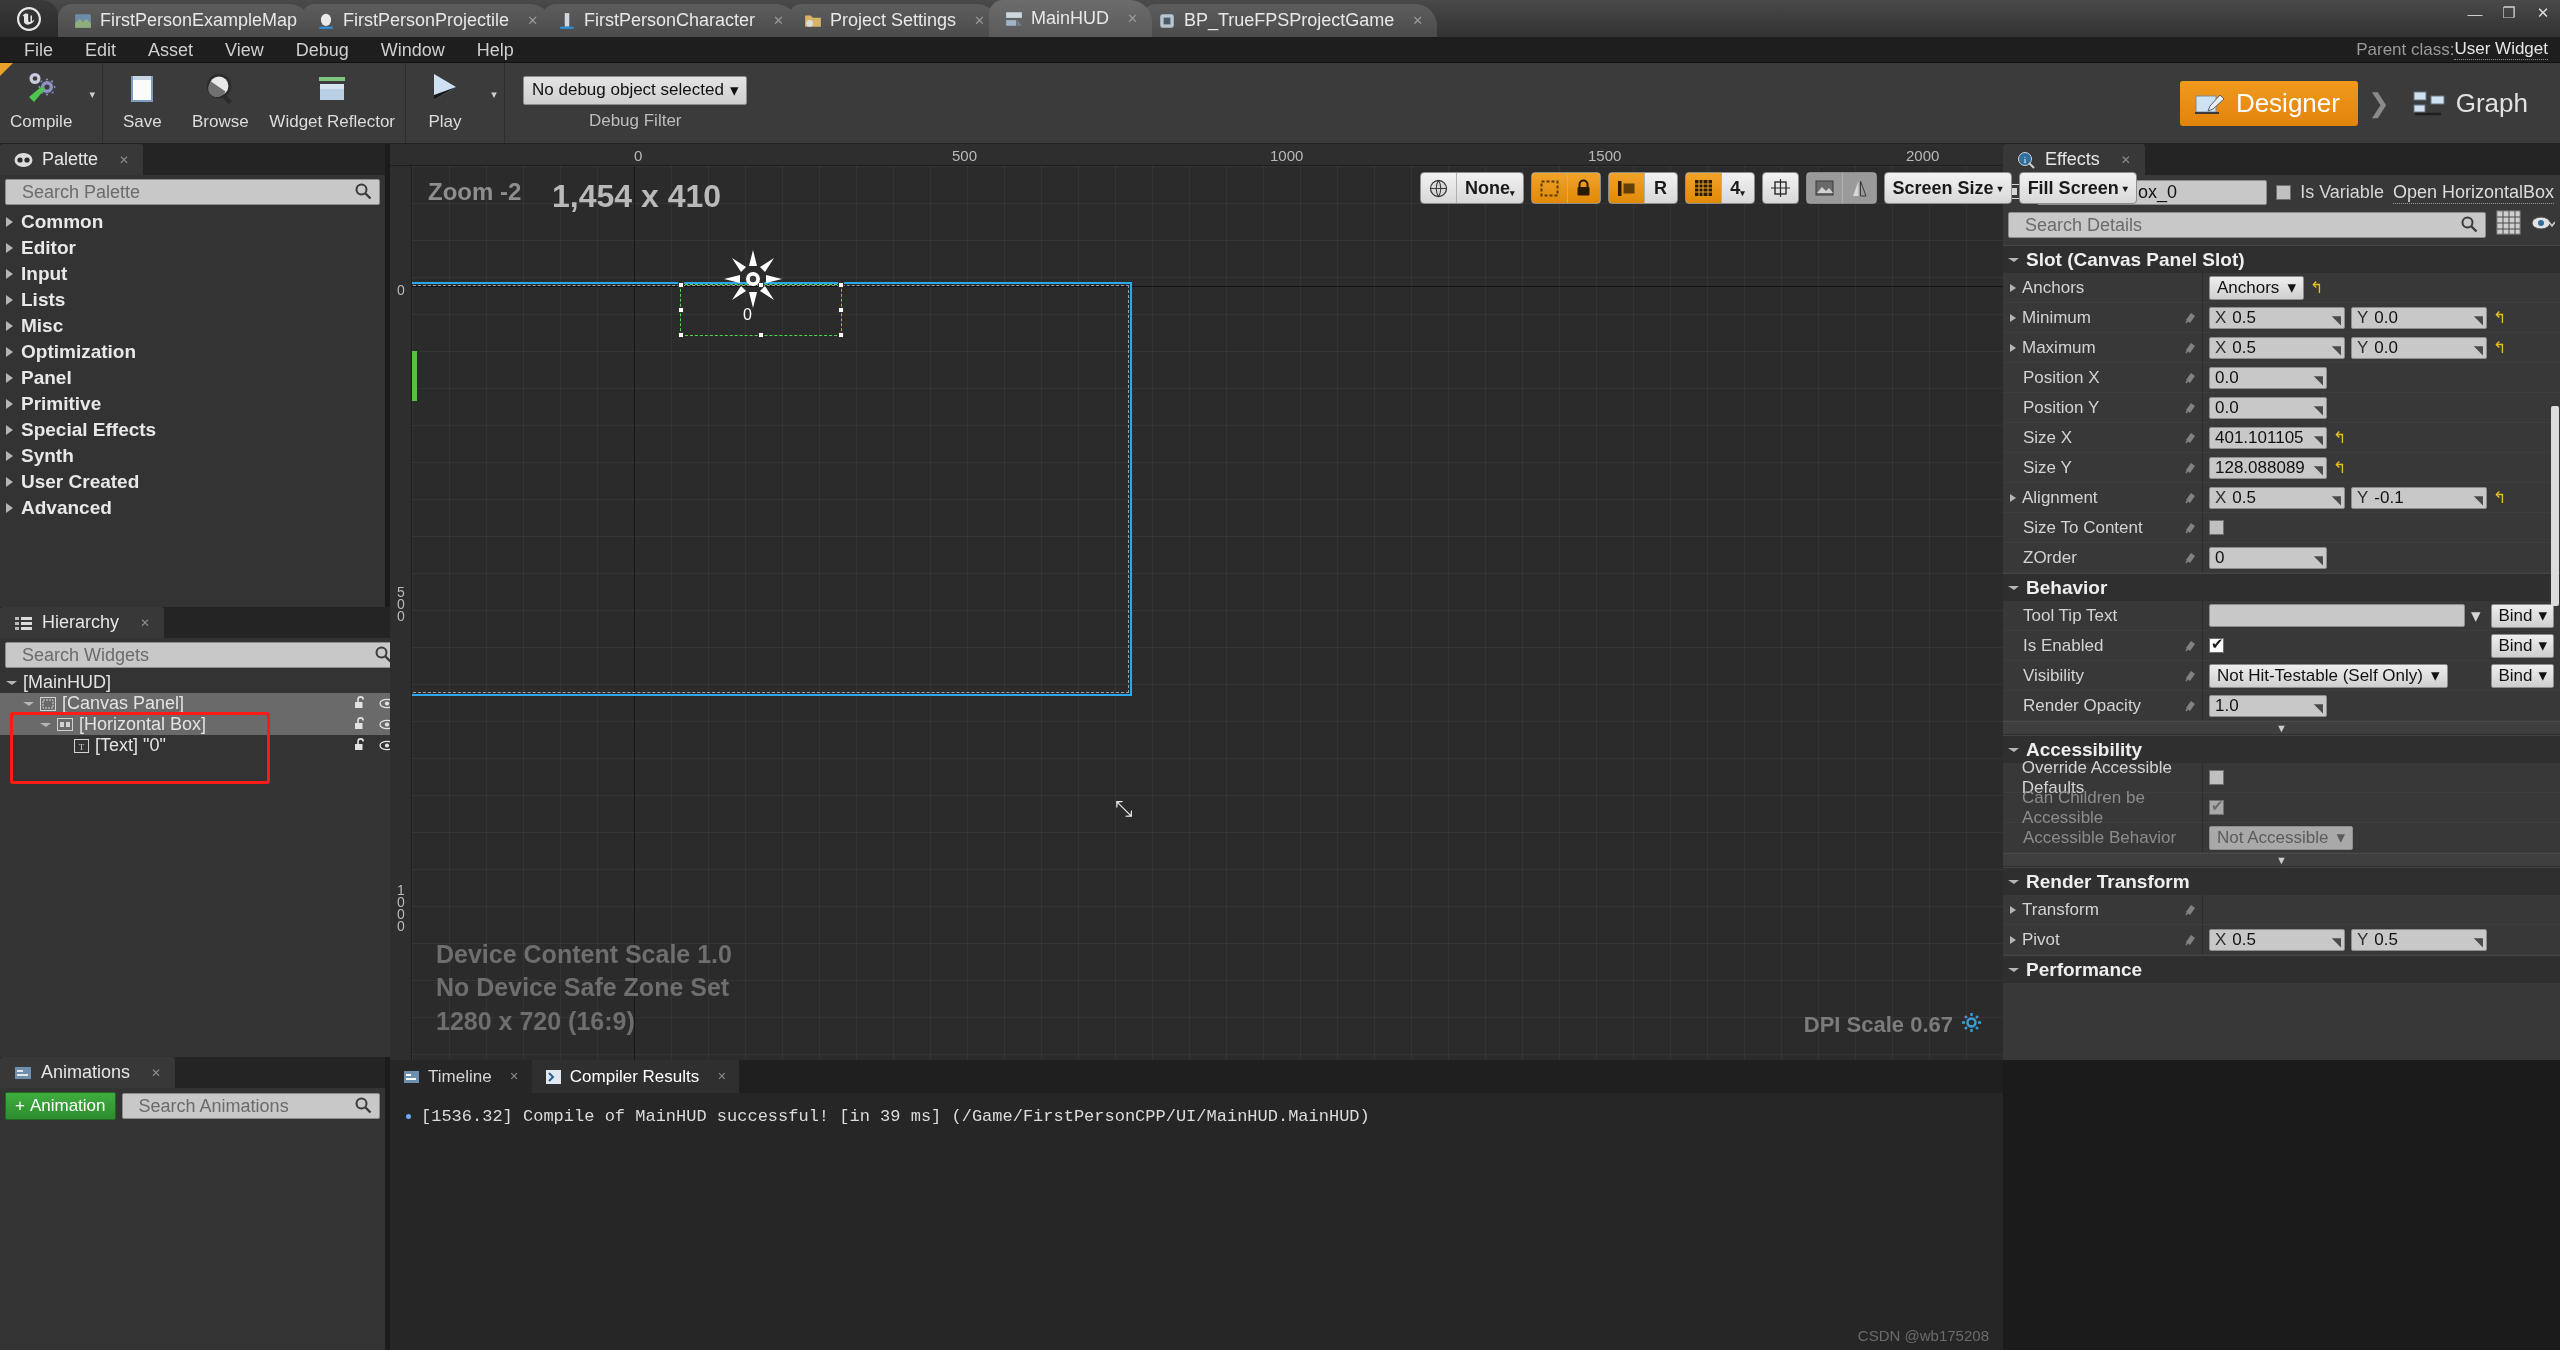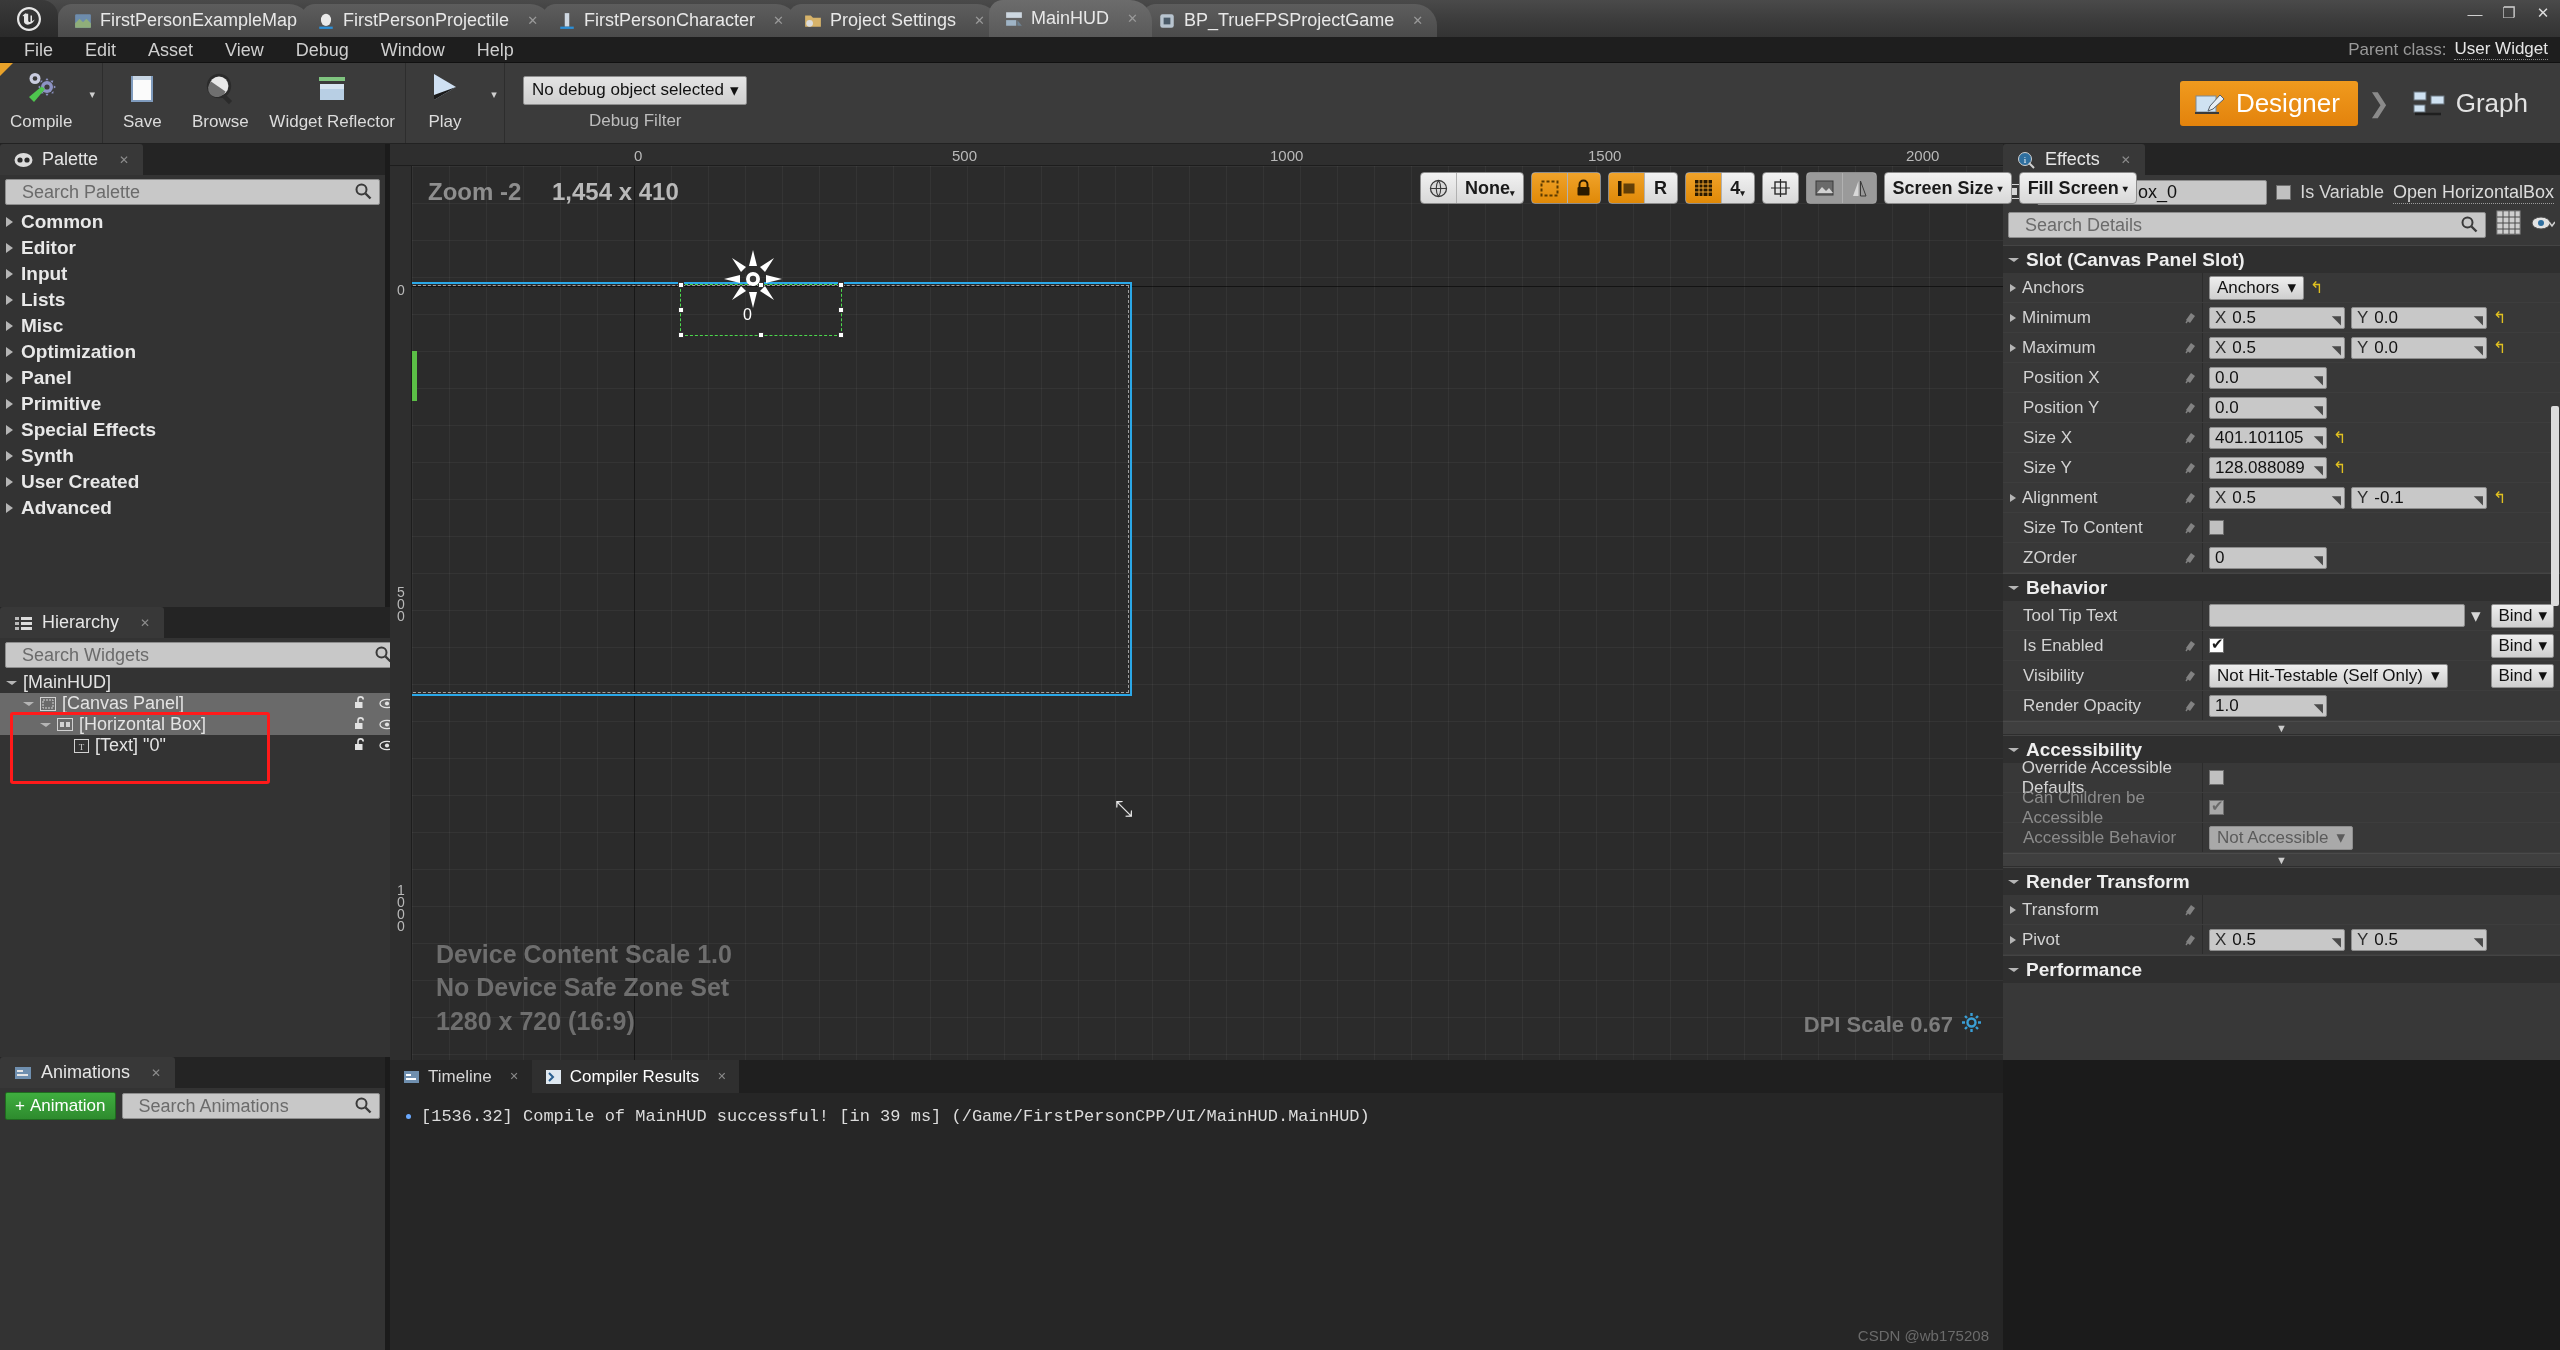--- a/index.html
+++ b/index.html
@@ -44,21 +44,21 @@
 
   
   #menubar{
     position:absolute; left:0; top:37px; width:2560px; height:26px;
     background:#1e1e1e; display:flex; align-items:center;
     border-bottom:1px solid #111;
   }
   #menubar .mi{ padding:0 16px; font-size:18px; color:#cfcfcf; height:26px; line-height:26px;}
   #menubar .mi:first-child{ margin-left:8px; }
   .parentclass{
-    margin-left:auto; margin-right:12px; font-size:17px; color:#9a9a9a; display:flex; gap:8px; align-items:center;
+    margin-left:auto; margin-right:12px; font-size:17px; color:#9a9a9a; display:flex; align-items:center;
   }
   .parentclass .pcval{ color:#e6e6e6; border-bottom:1px dotted #8a8a8a; }
 
   
   #toolbar{
     position:absolute; left:0; top:63px; width:2560px; height:81px;
     background:#3b3b3b; border-bottom:1px solid #222;
     display:flex; align-items:stretch;
   }
   .tb-group{ display:flex; align-items:stretch; border-right:1px solid #2d2d2d; }
@@ -165,21 +165,21 @@
     background-image:
       linear-gradient(to right, rgba(255,255,255,0.045) 1px, transparent 1px),
       linear-gradient(to bottom, rgba(255,255,255,0.045) 1px, transparent 1px);
     background-size:37px 37px;
     overflow:hidden;
   }
   .axis-v{ position:absolute; left:222px; top:0; width:1px; height:894px; background:rgba(0,0,0,.55);}
   .axis-h{ position:absolute; left:0; top:120px; width:1591px; height:1px; background:rgba(0,0,0,.55);}
   .greenmark{ position:absolute; left:0; width:5px; height:50px; background:#5bbf46; }
   .zoomlbl{ position:absolute; left:16px; top:12px; font-size:24px; color:#8e8e8e; font-weight:bold;}
-  .dimlbl{ position:absolute; left:140px; top:12px; font-size:24px; color:#b9b9b9; font-weight:bold;}
+  .dimlbl{ position:absolute; left:140px; top:12px; font-size:32px; color:#b9b9b9; font-weight:bold;}
   .surface{
     position:absolute; left:-17px; top:116px; width:737px; height:414px;
     border:2px solid #2ba8e8;
   }
   .surface .dash{ position:absolute; inset:1px; border:1px dashed rgba(255,255,255,.55); }
   .selbox{
     position:absolute; left:268px; top:118px; width:162px; height:52px;
     border:1px dashed #4cd94c;
   }
   .handle{ position:absolute; width:6px;height:6px; background:#fff; border:1px solid #333; }

